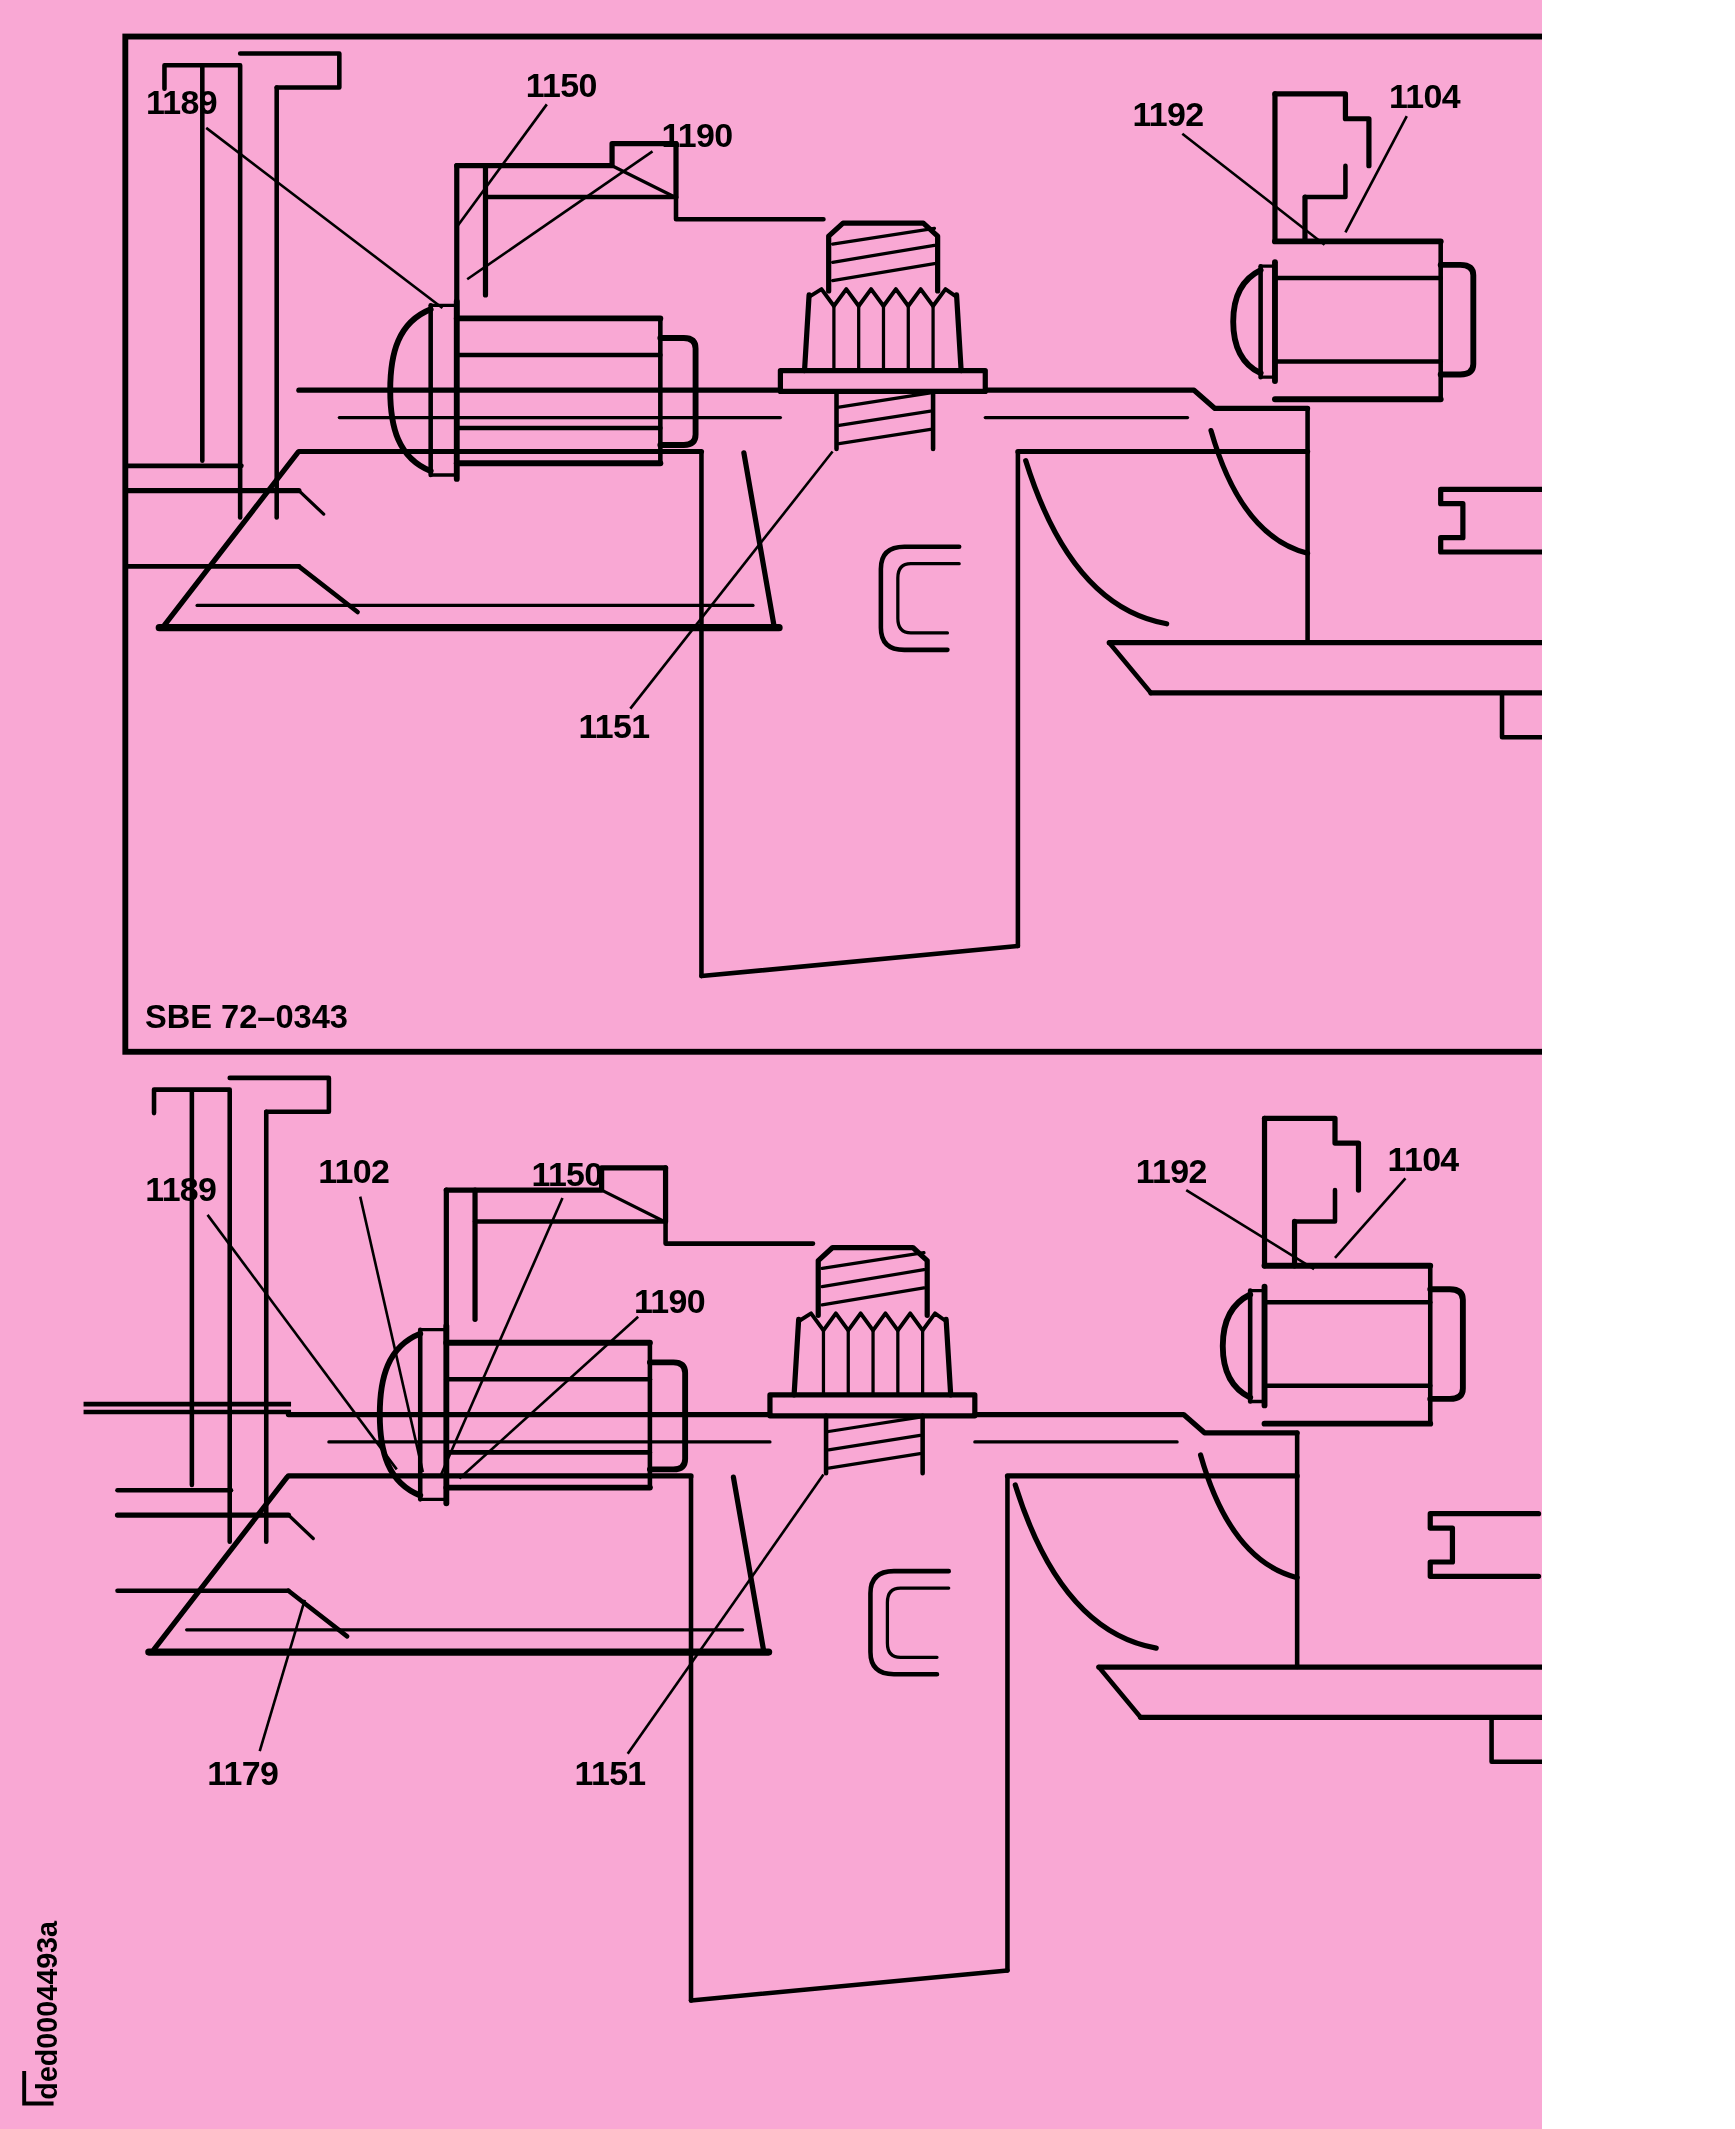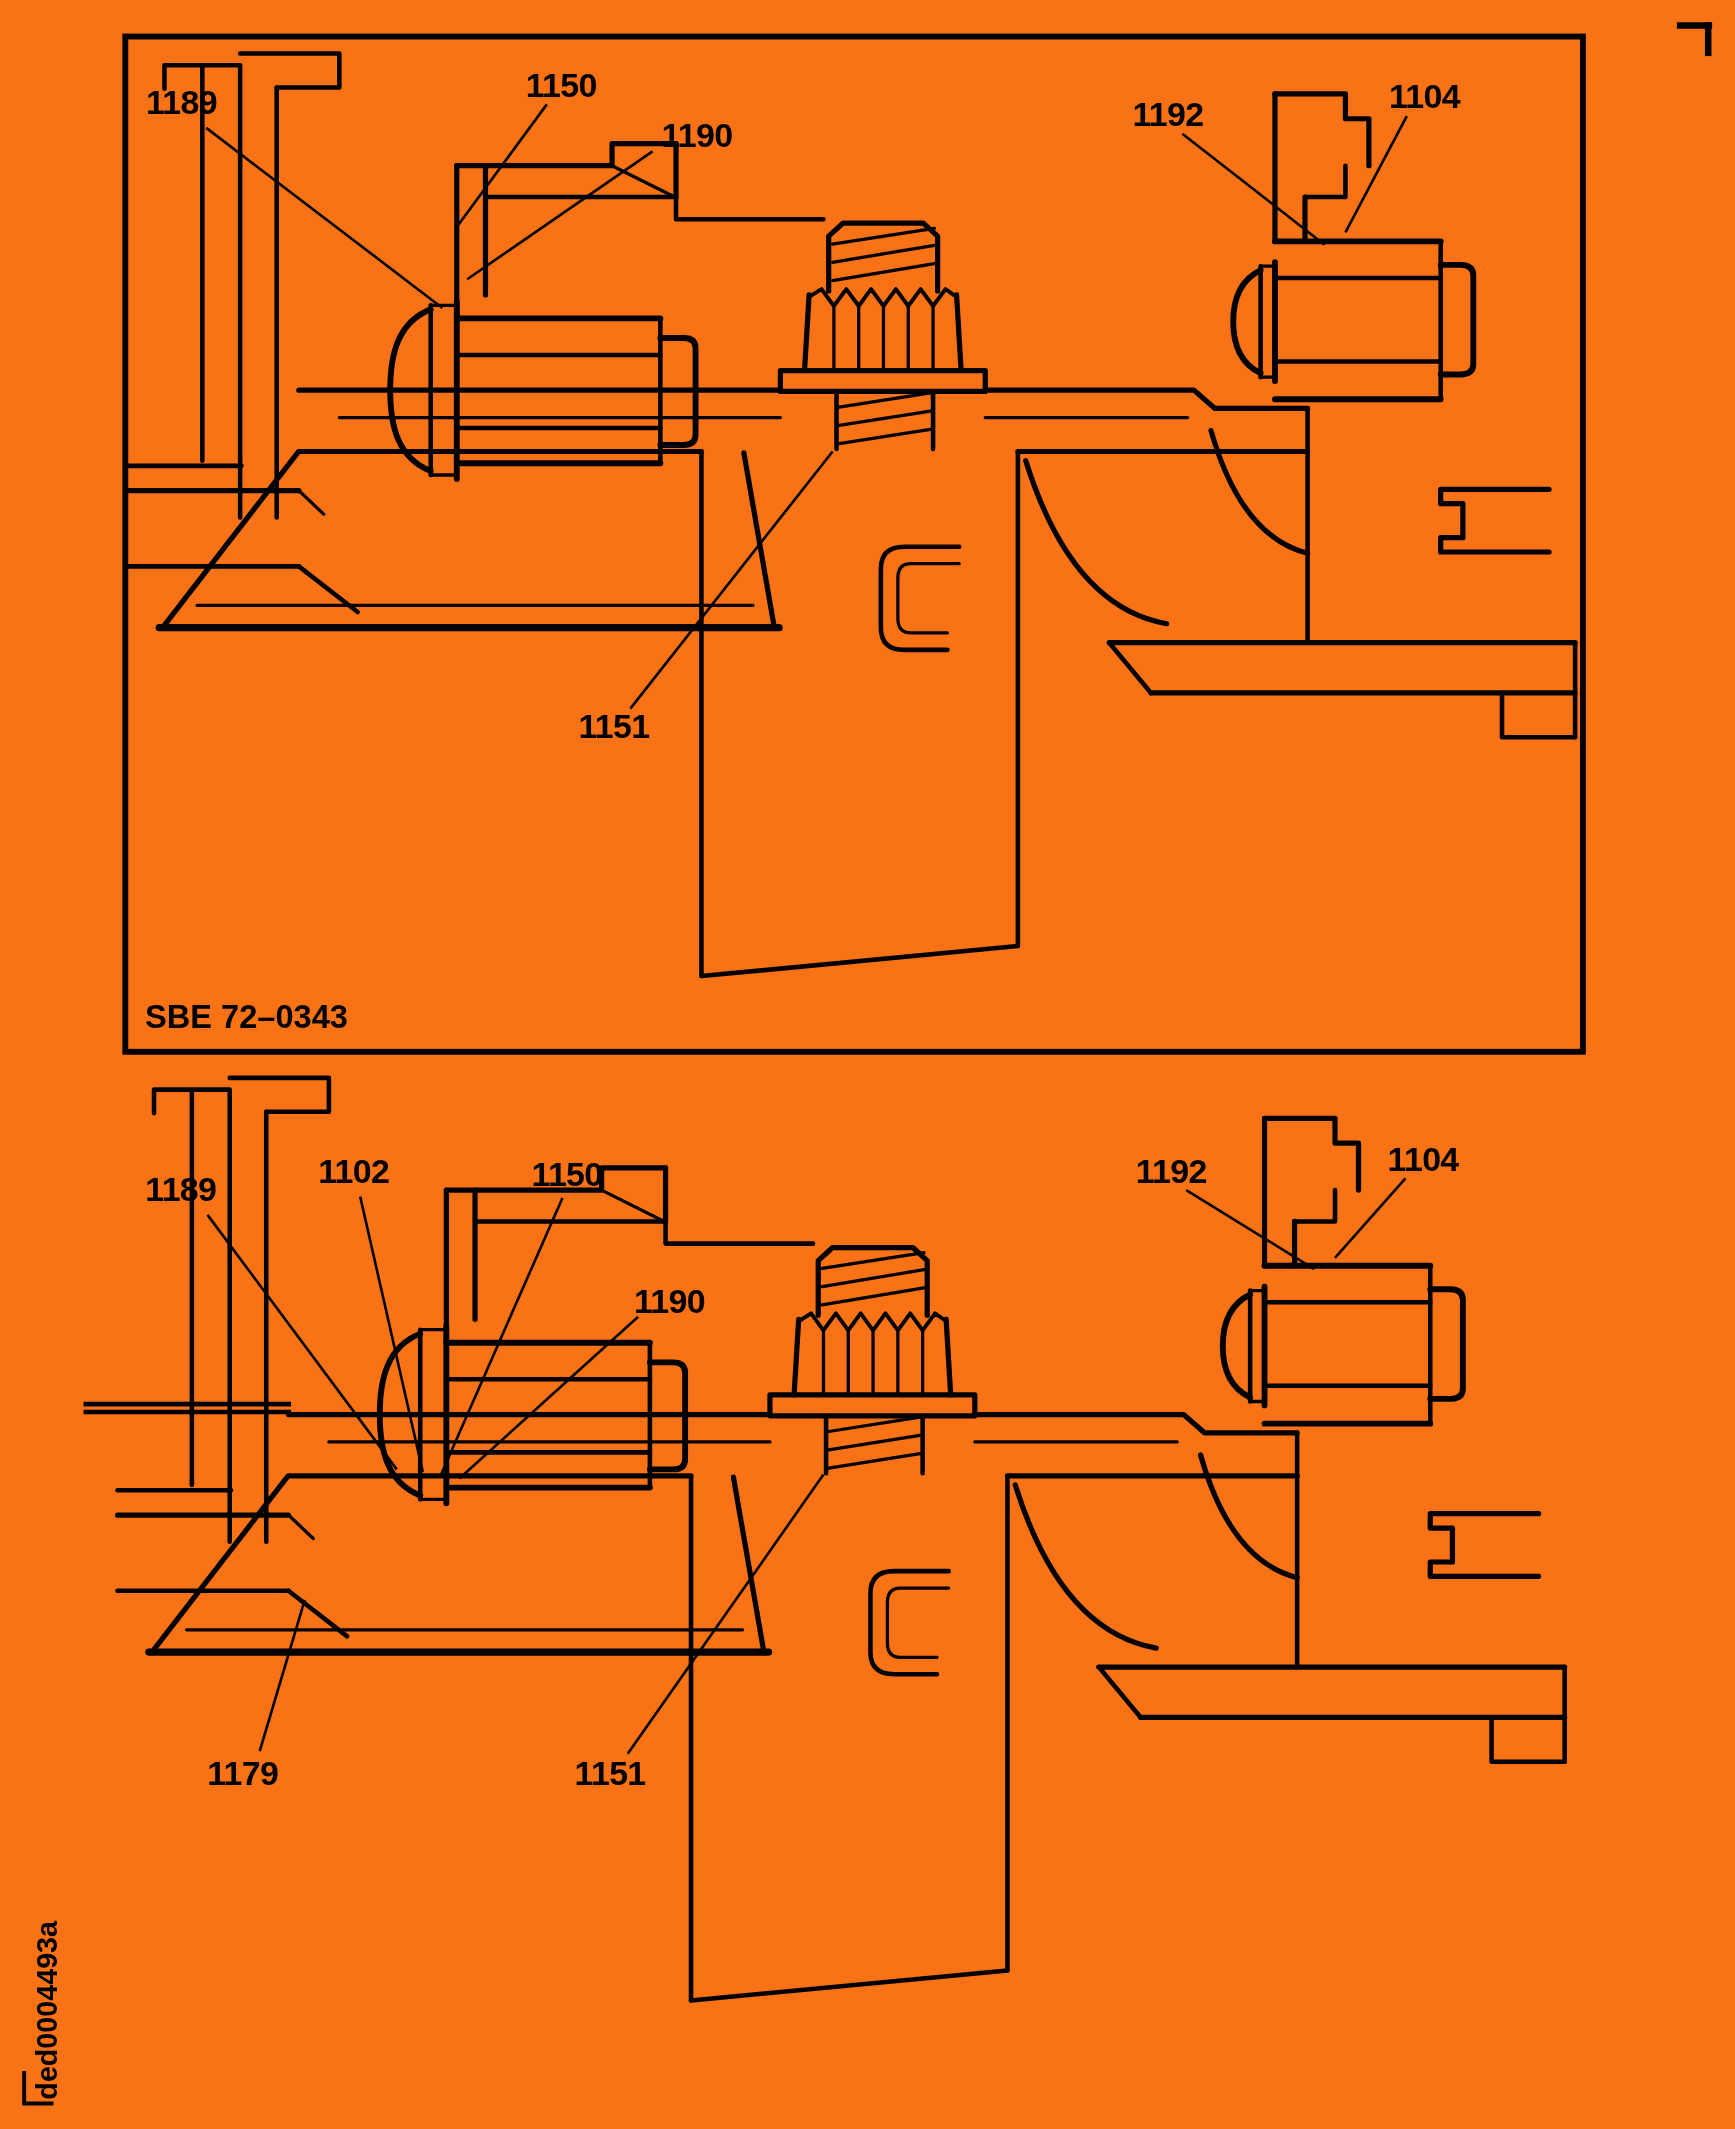--- a/index.html
+++ b/index.html
@@ -1,20 +1,20 @@
 <!DOCTYPE html>
 <html style="font-size:10.4px"><head>
 <meta charset="utf-8">
 <style>
   html,body{margin:0;padding:0;background:#ffffff;}
   .page{
     position:relative;
-    width:1735px;
+    width:1542px;
     height:2129px;
-    background:#f97316;
+    background:#f9a8d4;
     font-family:"Liberation Sans", sans-serif;
     overflow:hidden;
   }
   svg{position:absolute;left:0;top:0;}
   .ink{stroke:#000000;fill:none;}
   .callout{
     font-family:"Liberation Sans", sans-serif;
     font-size:52px;
     font-weight:700;
     letter-spacing:-1px;

